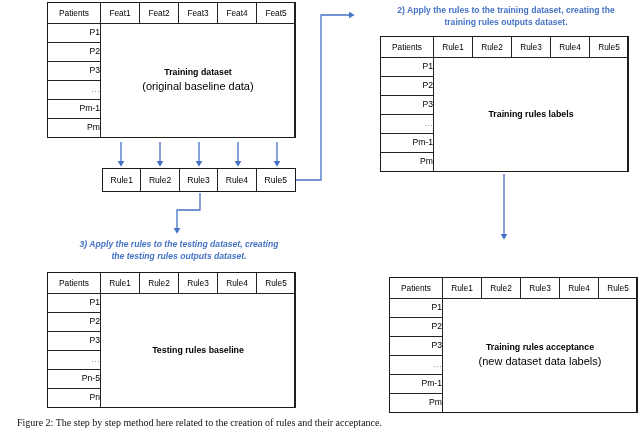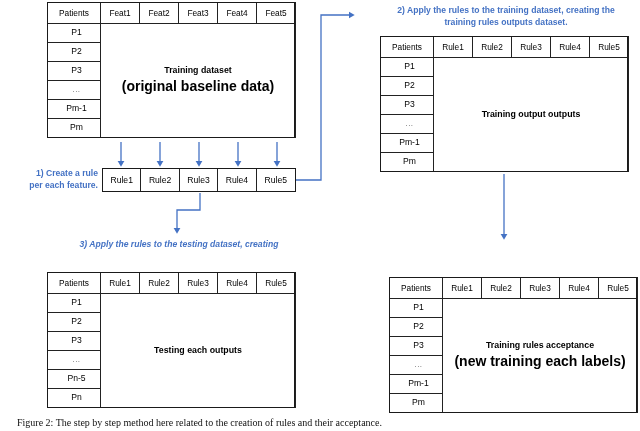--- a/index.html
+++ b/index.html
@@ -39,21 +39,21 @@
     text-align: center;
     vertical-align: middle;
     background: #ffffff;
     white-space: nowrap;
   }
   .dtable td.hdr {
     font-size: 8.3px;
     height: 20px;
   }
   .dtable td.idcell {
-    text-align: center;
+    text-align: right;
     padding-left: 5px;
     font-size: 8.6px;
     margin-left: 20px;
   }
   .dtable td.body {
     vertical-align: middle;
     font-weight: bold;
     font-size: 8.8px;
     line-height: 1.35;
   }
@@ -62,22 +62,22 @@
     color: #555;
     font-size: 8px;
   }
   .outerbox {
     position: absolute;
     border: 1.6px solid #1a1a1a;
     box-sizing: border-box;
     pointer-events: none;
   }
   .bodytext-sub {
-    font-weight: bold;
-    font-size: 14px;
+    font-weight: normal;
+    font-size: 11px;
     display: block;
   }
 
   
   .rules-strip {
     position: absolute;
     display: flex;
     border: 1.6px solid #1a1a1a;
     box-sizing: border-box;
     background: #fff;
@@ -171,24 +171,20 @@
       <tr>
         <td class="idcell">Pm-1</td>
       </tr>
       <tr>
         <td class="idcell">Pm</td>
       </tr>
     </tbody>
   </table>
   <div class="outerbox" style="left:35px; top:2px; width:248px; height:136px;"></div>
 
-  <div class="step left-align" style="left:2px; top:167px; width:84px;">
-    <div>1) Create a rule</div>
-    <div>per each feature.</div>
-  </div>
 
   <div class="rules-strip" style="left:90px; top:168px; width:194px; height:24px;">
     <div class="rcell">Rule1</div>
     <div class="rcell">Rule2</div>
     <div class="rcell">Rule3</div>
     <div class="rcell">Rule4</div>
     <div class="rcell">Rule5</div>
   </div>
 
   <div class="step" style="left:350px; top:4px; width:288px;">
@@ -210,21 +206,21 @@
         <td class="hdr">Patients</td>
         <td class="hdr">Rule1</td>
         <td class="hdr">Rule2</td>
         <td class="hdr">Rule3</td>
         <td class="hdr">Rule4</td>
         <td class="hdr">Rule5</td>
       </tr>
       <tr>
         <td class="idcell">P1</td>
         <td class="body" rowspan="6" colspan="5">
-          <span>Training output outputs</span>
+          <span>Training rules labels</span>
         </td>
       </tr>
       <tr>
         <td class="idcell">P2</td>
       </tr>
       <tr>
         <td class="idcell">P3</td>
       </tr>
       <tr>
         <td class="idcell ellip">...</td>
@@ -234,20 +230,21 @@
       </tr>
       <tr>
         <td class="idcell">Pm</td>
       </tr>
     </tbody>
   </table>
   <div class="outerbox" style="left:368px; top:36px; width:248px; height:136px;"></div>
 
   <div class="step" style="left:34px; top:238px; width:266px;font-style:italic;">
     <div>3) Apply the rules to the testing dataset, creating</div>
+    <div>the testing rules outputs dataset.</div>
   </div>
 
   <table class="dtable" id="tbl-testing-rules-outputs" style="left:35px; top:272px; width:248px;">
     <colgroup>
         <col style="width:53px">
         <col style="width:39px">
         <col style="width:39px">
         <col style="width:39px">
         <col style="width:39px">
         <col style="width:39px">
@@ -257,21 +254,21 @@
         <td class="hdr">Patients</td>
         <td class="hdr">Rule1</td>
         <td class="hdr">Rule2</td>
         <td class="hdr">Rule3</td>
         <td class="hdr">Rule4</td>
         <td class="hdr">Rule5</td>
       </tr>
       <tr>
         <td class="idcell">P1</td>
         <td class="body" rowspan="6" colspan="5">
-          <span>Testing each outputs</span>
+          <span>Testing rules baseline</span>
         </td>
       </tr>
       <tr>
         <td class="idcell">P2</td>
       </tr>
       <tr>
         <td class="idcell">P3</td>
       </tr>
       <tr>
         <td class="idcell ellip">...</td>
@@ -302,21 +299,21 @@
         <td class="hdr">Rule1</td>
         <td class="hdr">Rule2</td>
         <td class="hdr">Rule3</td>
         <td class="hdr">Rule4</td>
         <td class="hdr">Rule5</td>
       </tr>
       <tr>
         <td class="idcell">P1</td>
         <td class="body" rowspan="6" colspan="5">
           <span>Training rules acceptance</span>
-          <span class="bodytext-sub">(new training each labels)</span>
+          <span class="bodytext-sub">(new dataset data labels)</span>
         </td>
       </tr>
       <tr>
         <td class="idcell">P2</td>
       </tr>
       <tr>
         <td class="idcell">P3</td>
       </tr>
       <tr>
         <td class="idcell ellip">...</td>

